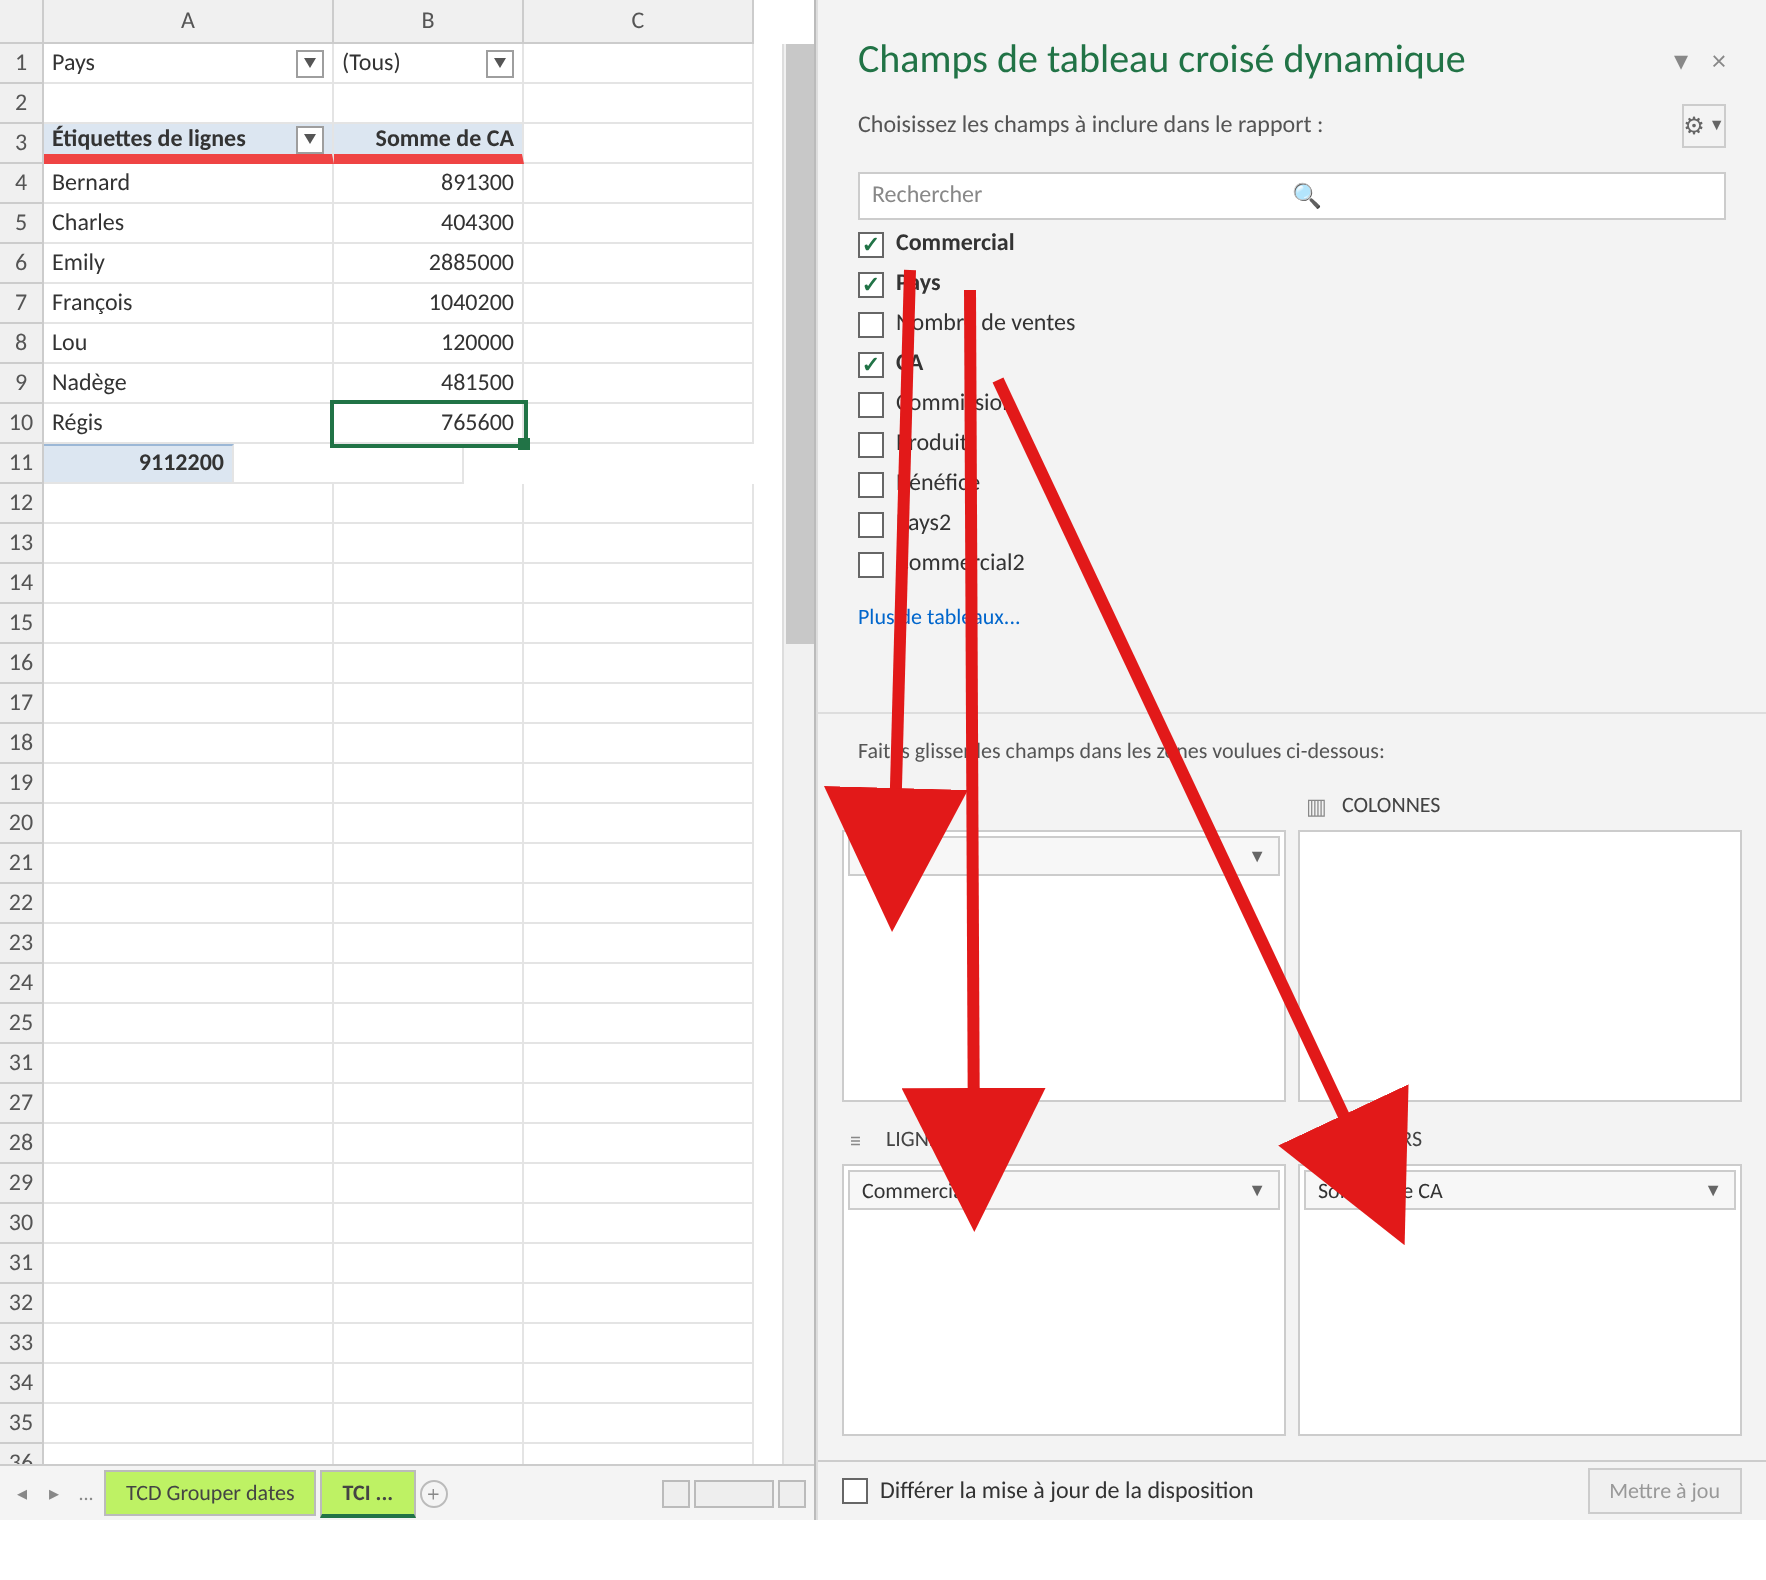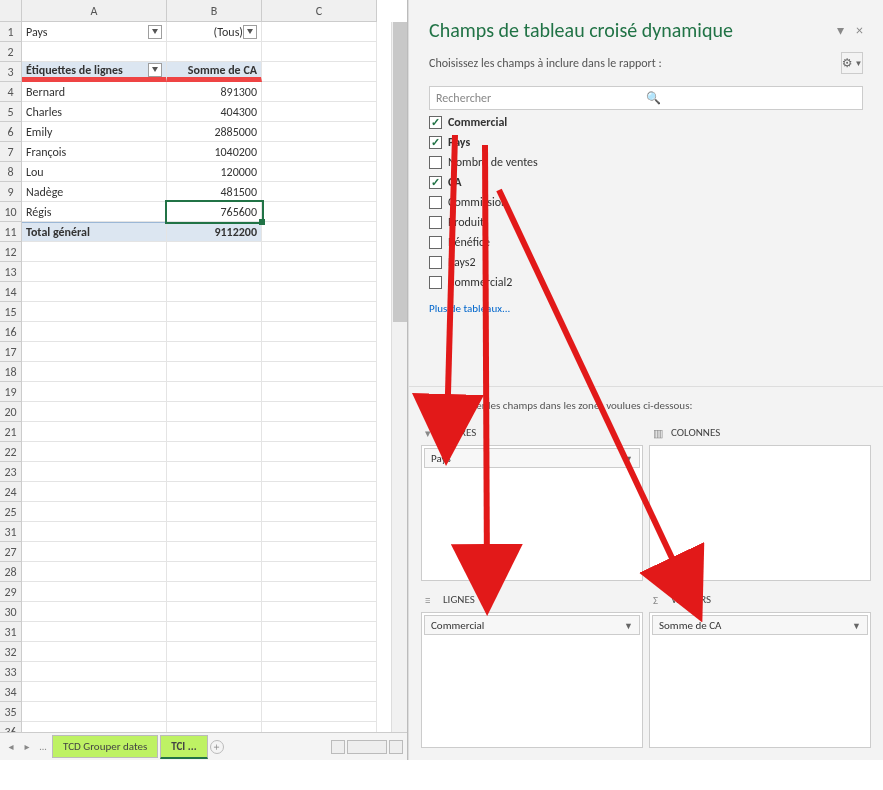--- a/index.html
+++ b/index.html
@@ -123,21 +123,21 @@
             <div class="rowh">35</div>
             <div class="rowh">36</div>
           </div>
         <div class="cells" id="cells">
           <div class="row filter-row">
               <div class="cell cA">
                 <span>Pays</span>
                 <span class="dd"></span>
               </div>
               <div class="cell cB">
-                <span style="flex:1;text-align:right">(Tous)</span>
+                <span style="flex:1;text-align:left">(Tous)</span>
                 <span class="dd"></span>
               </div>
               <div class="cell cC"></div>
             </div>
             <div class="row">
               <div class="cell cA"></div>
               <div class="cell cB num"></div>
               <div class="cell cC"></div>
             </div>
             <div class="row">
@@ -177,21 +177,20 @@
               <div class="cell cA">Nadège</div>
               <div class="cell cB num">481500</div>
               <div class="cell cC"></div>
             </div>
             <div class="row">
               <div class="cell cA">Régis</div>
               <div class="cell cB num">765600</div>
               <div class="cell cC"></div>
             </div>
             <div class="row">
-              <div class="cell cA pivot-total">Total général</div>
               <div class="cell cB num pivot-total">9112200</div>
               <div class="cell cC"></div>
             </div>
             <div class="row">
               <div class="cell cA"></div>
               <div class="cell cB num"></div>
               <div class="cell cC"></div>
             </div>
             <div class="row">
               <div class="cell cA"></div>
@@ -434,20 +433,25 @@
             <span class="zone-ico">Σ</span>
             <span>Valeurs</span>
           </div>
         <div class="zone-body" id="z-values">
             <div class="zitem">
               <span>Somme de CA</span>
               <span class="zdd">▼</span>
             </div>
           </div>
       </div>
+    </div>
+    <div class="defer">
+      <div class="chk"></div>
+      <span>Différer la mise à jour de la disposition</span>
+      <div class="btn-update">Mettre à jou</div>
     </div>
 
     <svg class="arrows" width="475" height="760">
       <defs>
           <marker id="ah" markerWidth="12" markerHeight="12" refX="6" refY="6" orient="auto">
             <path d="M0,0 L12,6 L0,12 Z" fill="#e21919"></path>
           </marker>
         </defs>
       <line x1="46" y1="135" x2="38" y2="430" stroke="#e21919" stroke-width="6" marker-end="url(#ah)"></line>
       <line x1="76" y1="145" x2="78" y2="580" stroke="#e21919" stroke-width="6" marker-end="url(#ah)"></line>

